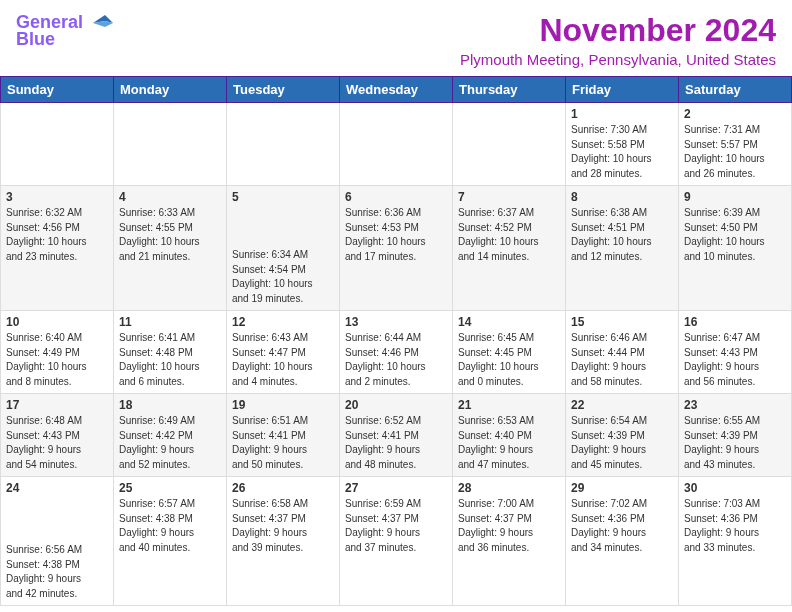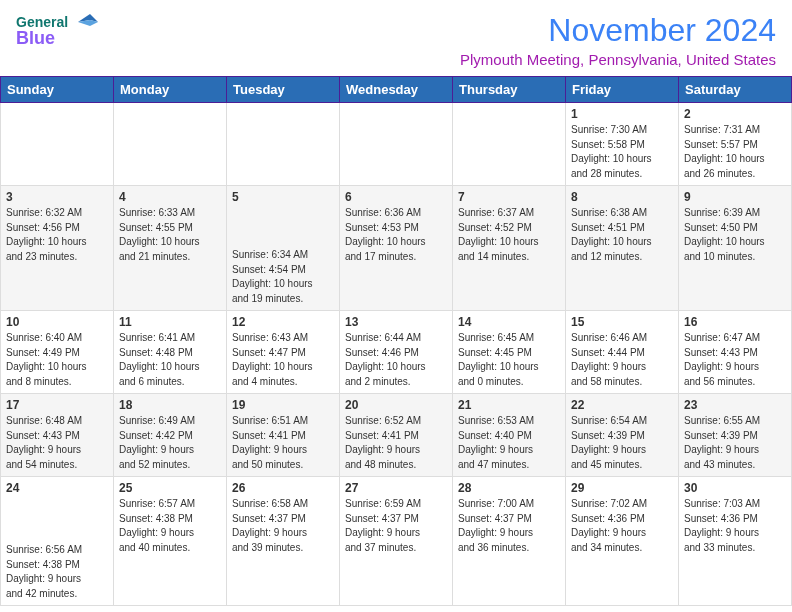--- a/index.html
+++ b/index.html
@@ -28,22 +28,22 @@
     }
     .logo-row {
       display: flex;
       align-items: center;
     }
     .title-section {
       text-align: right;
     }
     .month-title {
       font-size: 32px;
-      font-weight: normal;
-      color: #3b82f6;
+      font-weight: bold;
+      color: #a21caf;
     }
     .location {
       font-size: 15px;
       color: #a21caf;
       margin-top: 2px;
     }
     .calendar {
       width: 100%;
       border-collapse: collapse;
       margin-top: 4px;
@@ -84,21 +84,21 @@
     .empty-cell {
       background: #fff !important;
     }
   </style>
 </head>
 <body>
 
 <div class="header">
   <div class="logo">
     <div class="logo-row">
-      <span style="font-size:14px;font-weight:bold;color:#0f766e;">General</span>
+      <span style="font-size:18px;font-weight:bold;color:#8b5cf6;">General</span>
       <svg class="logo-icon" viewBox="0 0 28 20">
         <polygon points="8,10 20,2 28,10 20,8" fill="#2a6db5"></polygon>
         <polygon points="8,10 20,8 28,10 20,14" fill="#5ba3e0"></polygon>
       </svg>
     </div>
     <span style="font-size:18px;font-weight:bold;color:#8b5cf6;margin-top:-4px;">Blue</span>
   </div>
   <div class="title-section">
     <div class="month-title">November 2024</div>
     <div class="location">Plymouth Meeting, Pennsylvania, United States</div>

